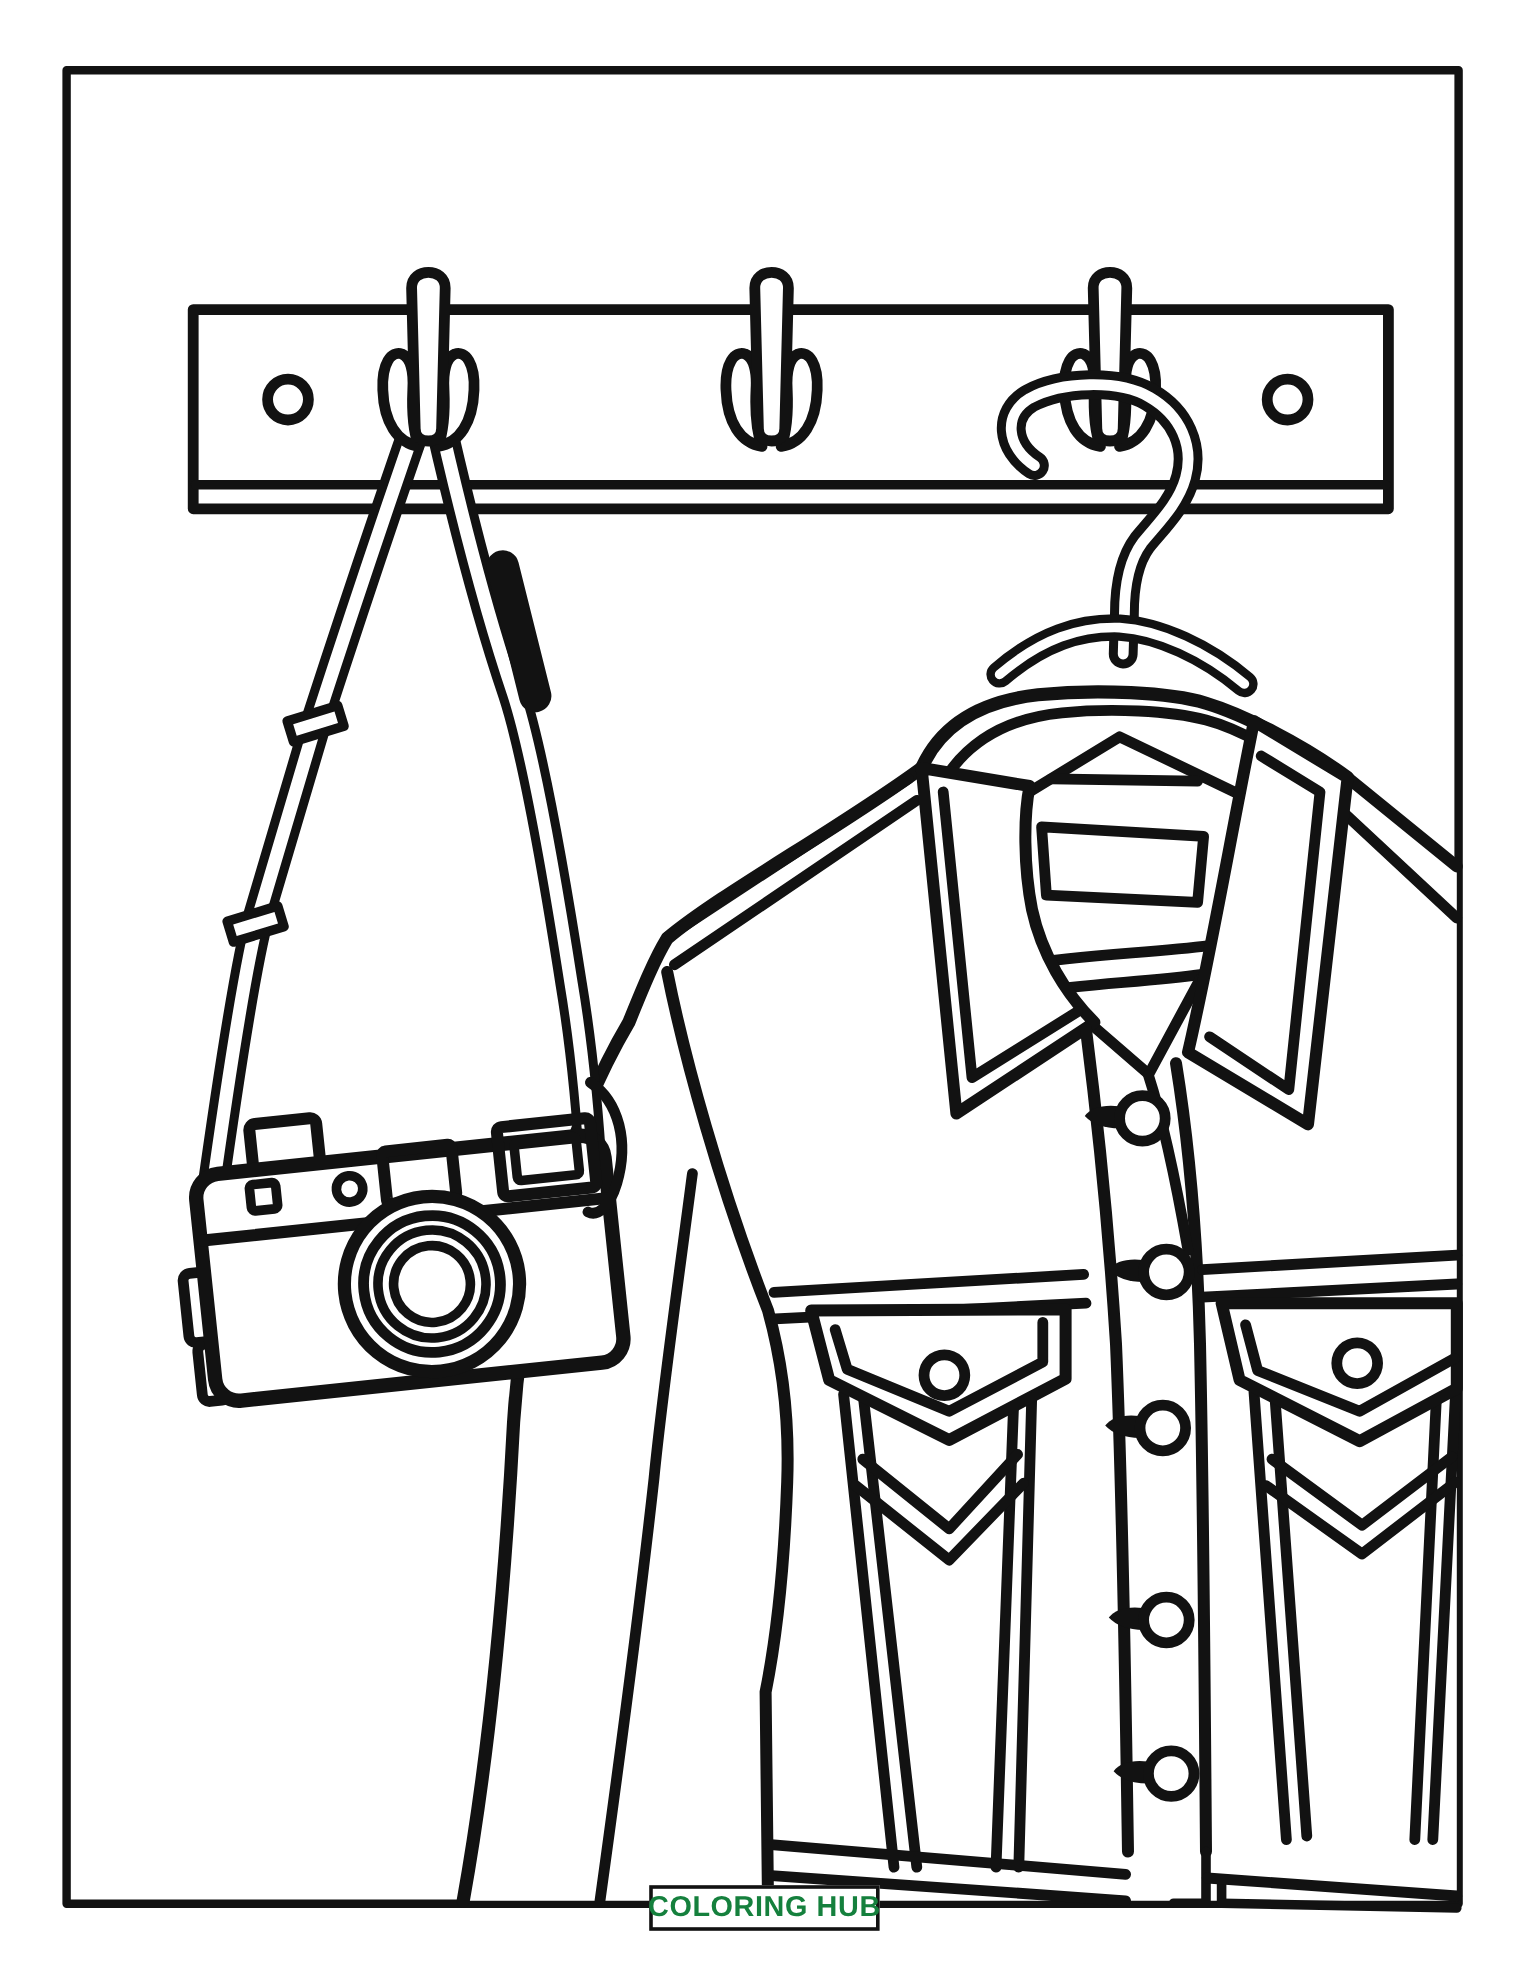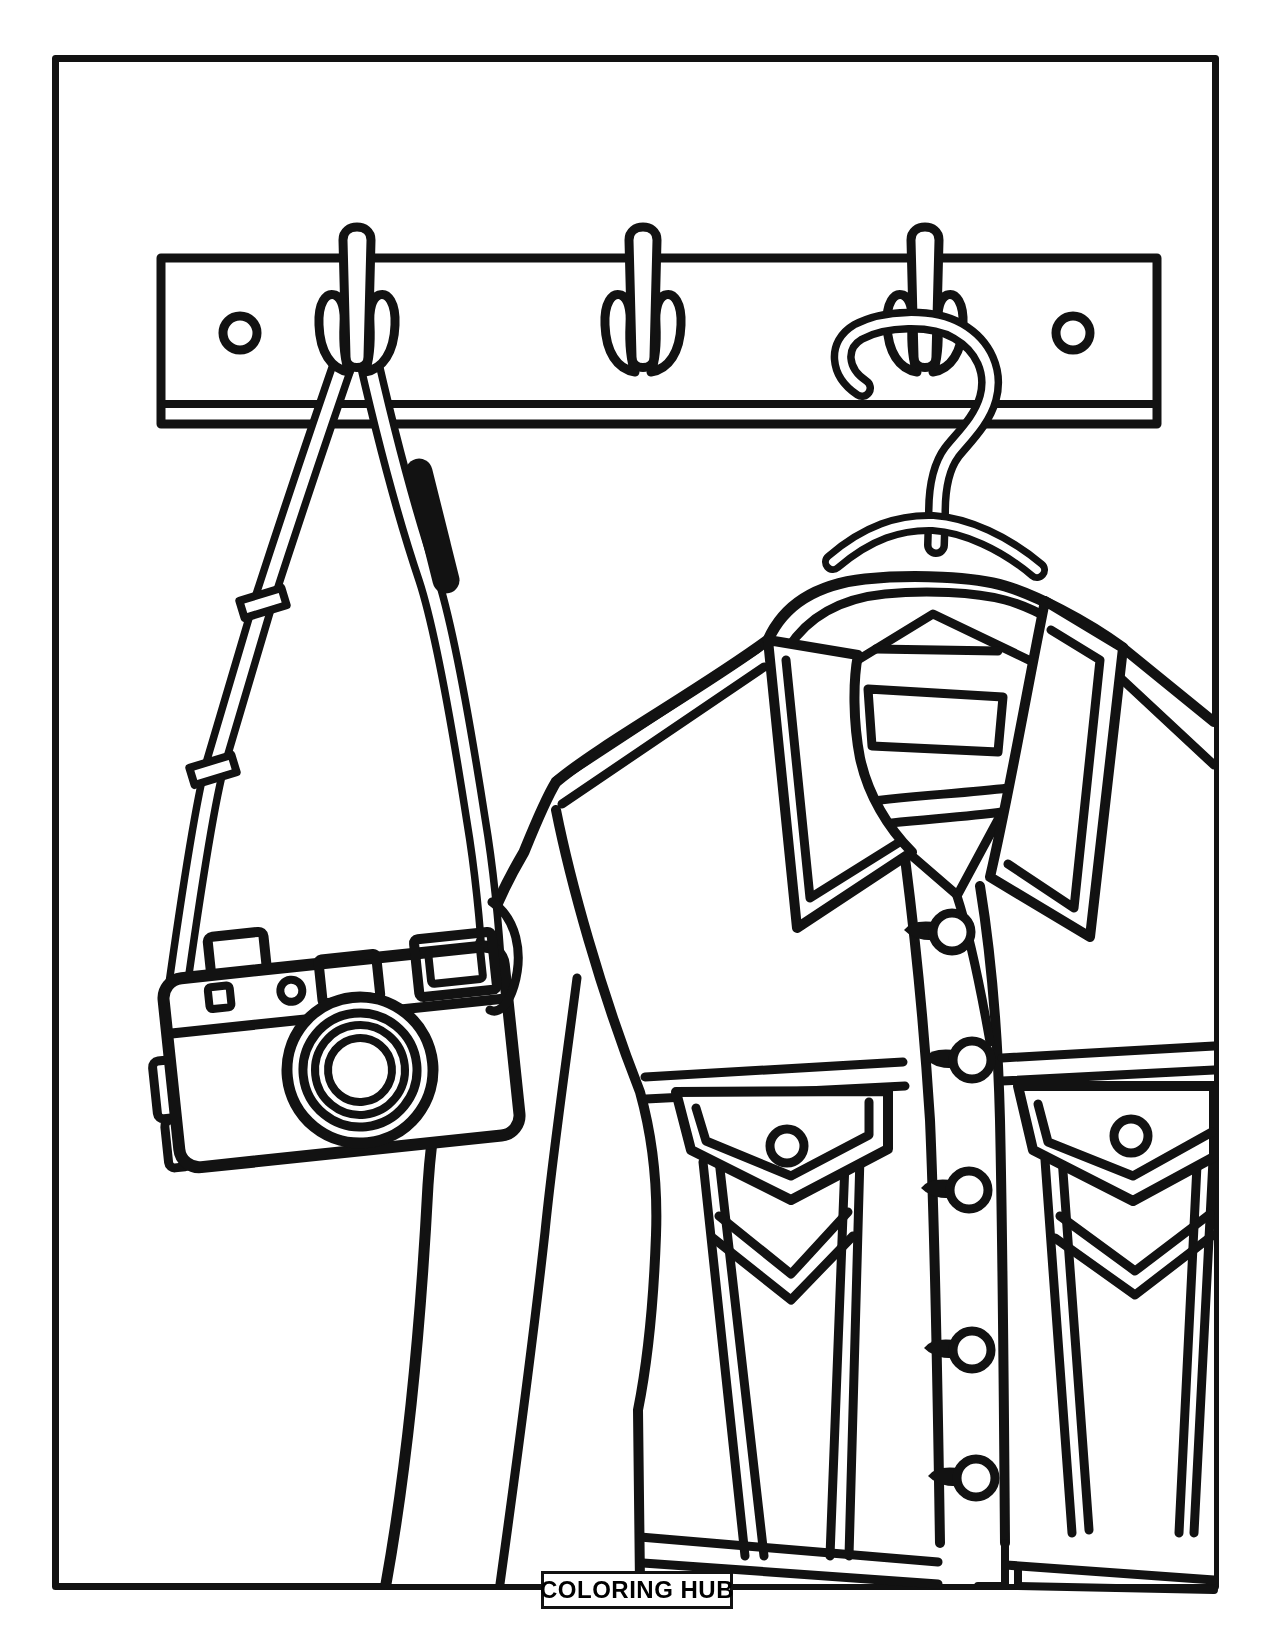--- a/index.html
+++ b/index.html
@@ -3,21 +3,21 @@
 <meta charset="utf-8">
 <style>
   html,body{margin:0;padding:0;background:#ffffff;}
   body{width:1275px;height:1650px;position:relative;font-family:"Liberation Sans",sans-serif;}
   #stage{position:absolute;left:0;top:0;width:1275px;height:1650px;}
   svg{display:block;}
   .footer-box{
     position:absolute;left:541px;top:1571px;width:192px;height:38px;
     background:#ffffff;border:3px solid #121212;box-sizing:border-box;
     display:flex;align-items:center;justify-content:center;
-    font-weight:bold;font-size:24px;letter-spacing:0.5px;color:#000000;
+    font-weight:bold;font-size:24px;letter-spacing:0.5px;color:#15803d;
     font-family:"Liberation Sans",sans-serif;white-space:nowrap;
   }
 </style>
 </head>
 <body>
 
 <div id="stage">
 <svg width="1275" height="1650" viewBox="0 0 1275 1650" xmlns="http://www.w3.org/2000/svg">
   <g fill="none" stroke="#121212" stroke-linecap="round" stroke-linejoin="round">
 

